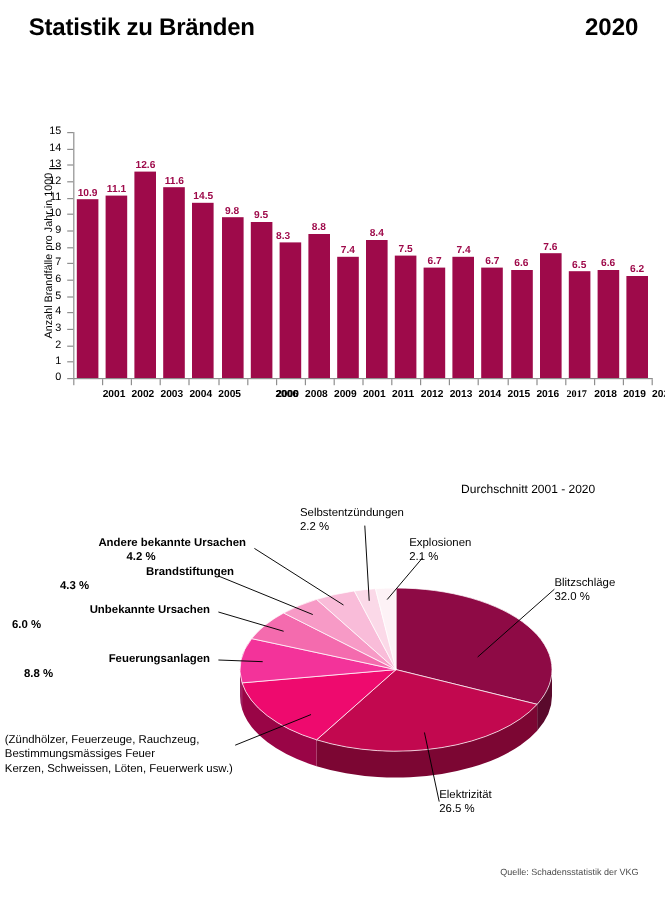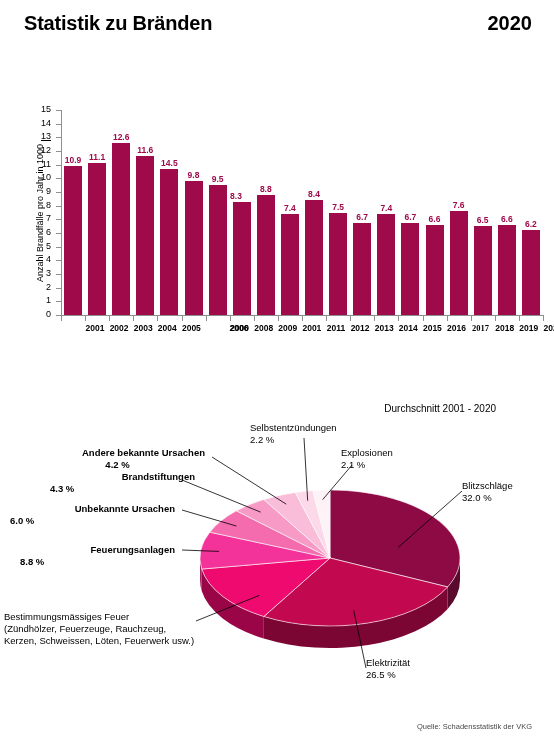--- a/index.html
+++ b/index.html
@@ -368,22 +368,22 @@
     <div>Blitzschläge</div>
     <div>32.0 %</div>
   </div>
 
   <div class="pie-label" style="left:366px; top:272px;">
     <div>Elektrizität</div>
     <div>26.5 %</div>
   </div>
 
   <div class="pie-label" style="left:4px; top:226px;">
+    <div>(Zündhölzer, Feuerzeuge, Rauchzeug,</div>
     <div>Bestimmungsmässiges Feuer</div>
-    <div>(Zündhölzer, Feuerzeuge, Rauchzeug,</div>
     <div>Kerzen, Schweissen, Löten, Feuerwerk usw.)</div>
   </div>
 
   <div class="pie-label right-align" style="left:20px; top:159px; width:155px;">
     <div>Feuerungsanlagen</div>
     <div style="text-align:left; padding-left:0;">8.8 %</div>
   </div>
 
   <div class="pie-label right-align" style="left:10px; top:118px; width:165px;">
     <div>Unbekannte Ursachen</div>

